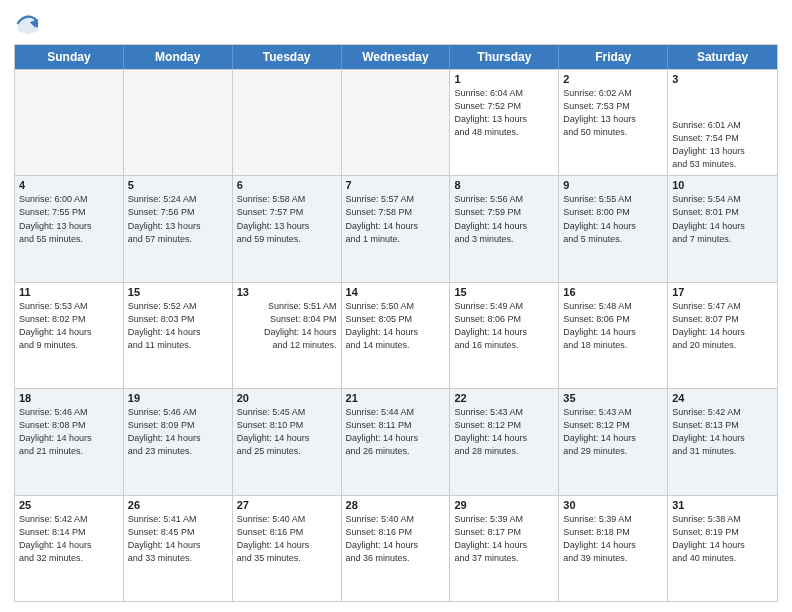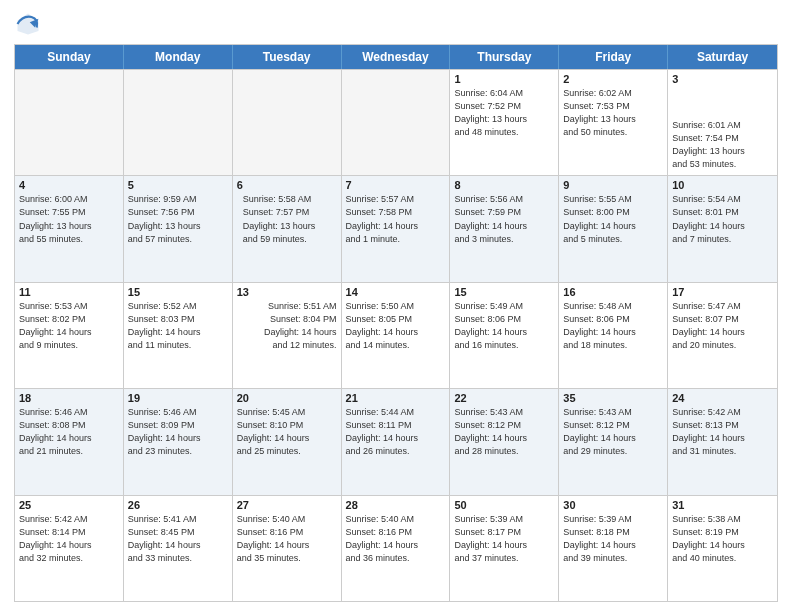--- a/index.html
+++ b/index.html
@@ -181,28 +181,28 @@
         <div class="cal-row">
           <div class="cal-cell alt-row">
             <div class="day-num">4</div>
             <div class="cell-info" style="white-space: pre-line;">Sunrise: 6:00 AM
 Sunset: 7:55 PM
 Daylight: 13 hours
 and 55 minutes.</div>
           </div>
           <div class="cal-cell alt-row">
             <div class="day-num">5</div>
-            <div class="cell-info" style="white-space: pre-line;">Sunrise: 9:59 AM
+            <div class="cell-info" style="white-space: pre-line;">Sunrise: 5:24 AM
 Sunset: 7:56 PM
 Daylight: 13 hours
 and 57 minutes.</div>
           </div>
           <div class="cal-cell alt-row">
             <div class="day-num">6</div>
-            <div class="cell-info" style="white-space: pre-line; margin-left: 6px;">Sunrise: 5:58 AM
+            <div class="cell-info" style="white-space: pre-line;">Sunrise: 5:58 AM
 Sunset: 7:57 PM
 Daylight: 13 hours
 and 59 minutes.</div>
           </div>
           <div class="cal-cell alt-row">
             <div class="day-num">7</div>
             <div class="cell-info" style="white-space: pre-line;">Sunrise: 5:57 AM
 Sunset: 7:58 PM
 Daylight: 14 hours
 and 1 minute.</div>
@@ -354,21 +354,21 @@
 and 35 minutes.</div>
           </div>
           <div class="cal-cell">
             <div class="day-num">28</div>
             <div class="cell-info" style="white-space: pre-line;">Sunrise: 5:40 AM
 Sunset: 8:16 PM
 Daylight: 14 hours
 and 36 minutes.</div>
           </div>
           <div class="cal-cell">
-            <div class="day-num">50</div>
+            <div class="day-num">29</div>
             <div class="cell-info" style="white-space: pre-line;">Sunrise: 5:39 AM
 Sunset: 8:17 PM
 Daylight: 14 hours
 and 37 minutes.</div>
           </div>
           <div class="cal-cell">
             <div class="day-num">30</div>
             <div class="cell-info" style="white-space: pre-line;">Sunrise: 5:39 AM
 Sunset: 8:18 PM
 Daylight: 14 hours

